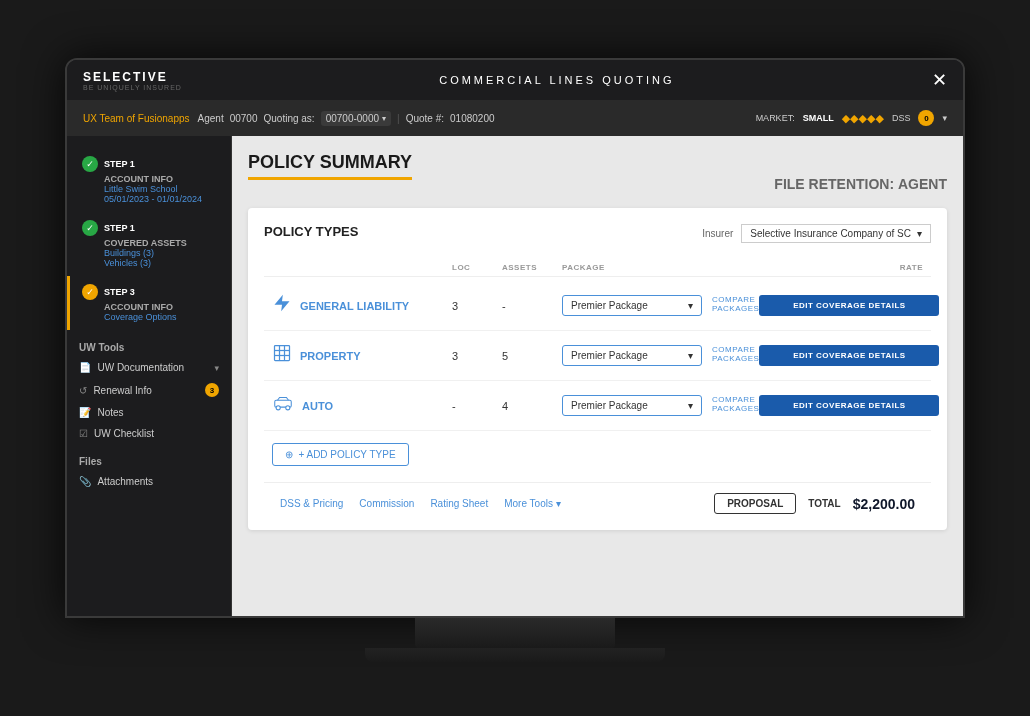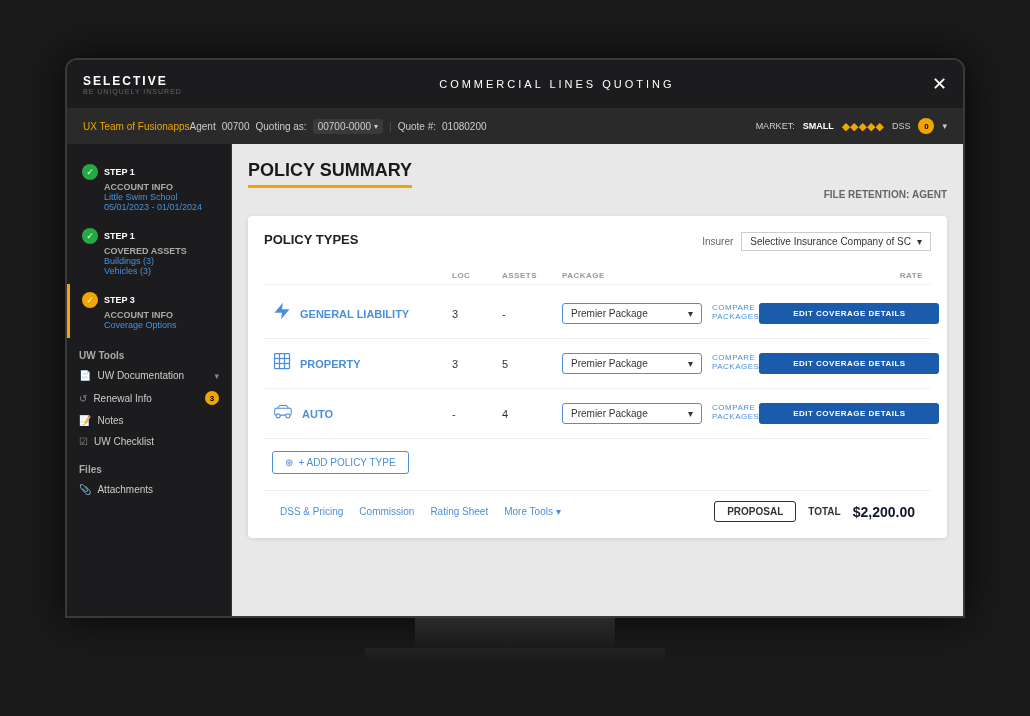--- a/index.html
+++ b/index.html
@@ -49,21 +49,21 @@
       background: #1c1c1e;
     }
 
     
     .top-bar {
       background: #1c1c1e;
       display: flex;
       align-items: center;
       justify-content: space-between;
       padding: 0 16px;
-      height: 48px;
+      height: 40px;
       flex-shrink: 0;
     }
     .logo-area {
       display: flex;
       flex-direction: column;
     }
     .logo-text {
       color: #fff;
       font-size: 12px;
       font-weight: bold;
@@ -93,20 +93,21 @@
       display: flex;
       align-items: center;
       justify-content: space-between;
       padding: 0 16px;
       height: 36px;
       flex-shrink: 0;
     }
     .agent-bar-left {
       display: flex;
       align-items: center;
+      gap: 8px;
     }
     .ux-team {
       color: #f0a500;
       font-size: 10px;
     }
     .agent-info {
       color: #ccc;
       font-size: 10px;
       display: flex;
       align-items: center;
@@ -277,21 +278,21 @@
       font-size: 18px;
       font-weight: bold;
       color: #1a1a1a;
       margin-bottom: 12px;
       border-bottom: 3px solid #f0a500;
       padding-bottom: 4px;
       display: inline-block;
     }
     .file-retention {
       float: right;
-      font-size: 10px;
+      font-size: 14px;
       color: #666;
       margin-top: 4px;
     }
     .file-retention span {
       font-weight: bold;
     }
     .page-header-row {
       display: flex;
       align-items: flex-end;
       justify-content: space-between;

